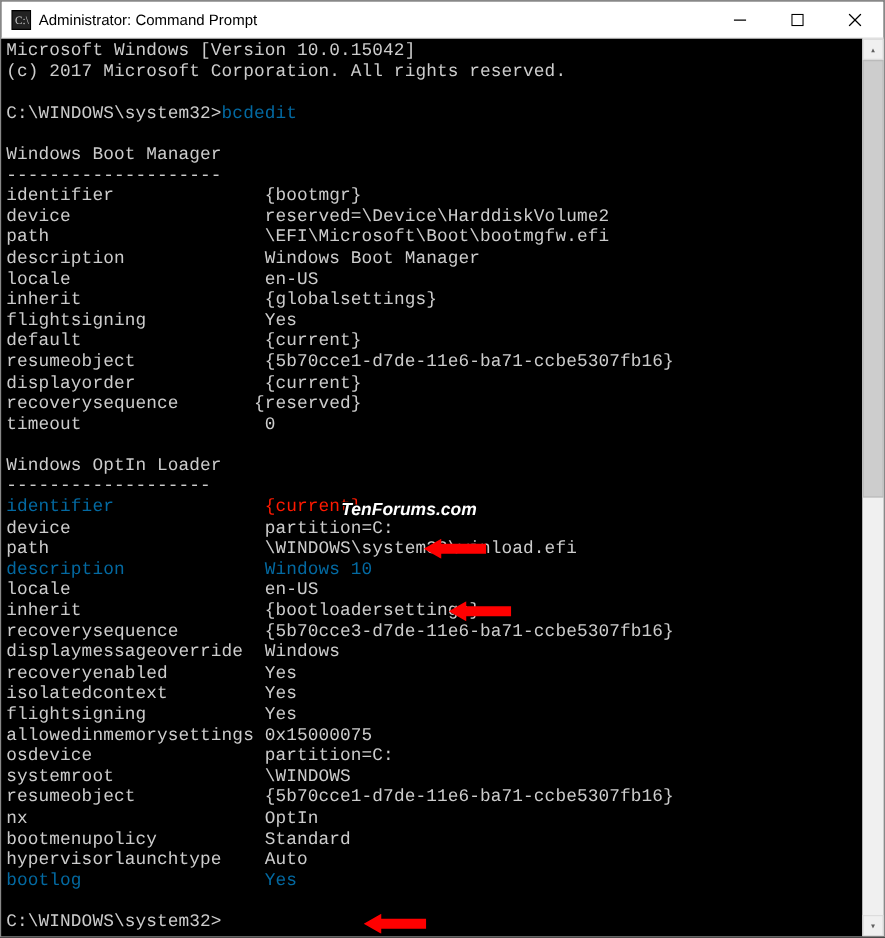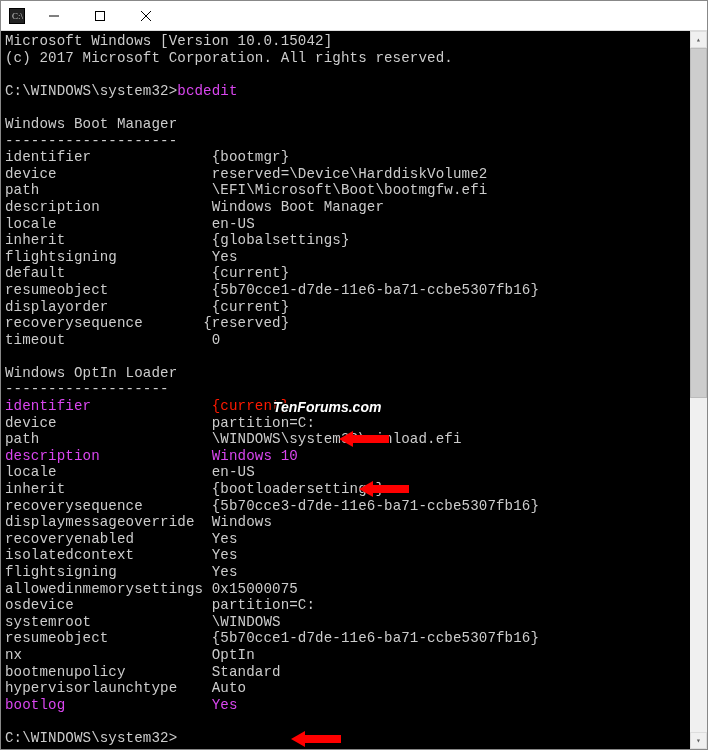--- a/index.html
+++ b/index.html
@@ -86,21 +86,21 @@
   }
   .sb-track { flex: 1; background: #f0f0f0; position: relative; }
   .sb-thumb {
     position: absolute;
     width: 100%;
     background: #cdcdcd;
     border: 1px solid #bbb;
     top: 0;
     height: 350px;
   }
-  .yel { color: #d946ef; }
+  .yel { color: #0369a1; }
   .red { color: #ff1900; }
   .cursor {
     display: inline-block;
     width: 8px;
     height: 15px;
     vertical-align: text-bottom;
   }
   .arrow-annot {
     position: absolute;
     pointer-events: none;
@@ -121,20 +121,21 @@
 <body>
 
 <div class="titlebar">
   <span class="icon">
     <svg viewBox="0 0 16 16">
         <rect width="16" height="16" fill="#000"></rect>
         <rect x="1" y="1" width="14" height="14" fill="#222"></rect>
         <text x="3" y="11" font-size="9" fill="#ccc" font-family="Consolas">C:\</text>
       </svg>
   </span>
+  <span class="title">Administrator: Command Prompt</span>
   <div class="win-controls">
     <div class="win-btn">
       <svg viewBox="0 0 10 10">
           <line x1="0" y1="5" x2="10" y2="5" stroke="#000" stroke-width="1"></line>
         </svg>
     </div>
     <div class="win-btn">
       <svg viewBox="0 0 10 10">
           <rect x="0.5" y="0.5" width="9" height="9" fill="none" stroke="#000" stroke-width="1"></rect>
         </svg>

